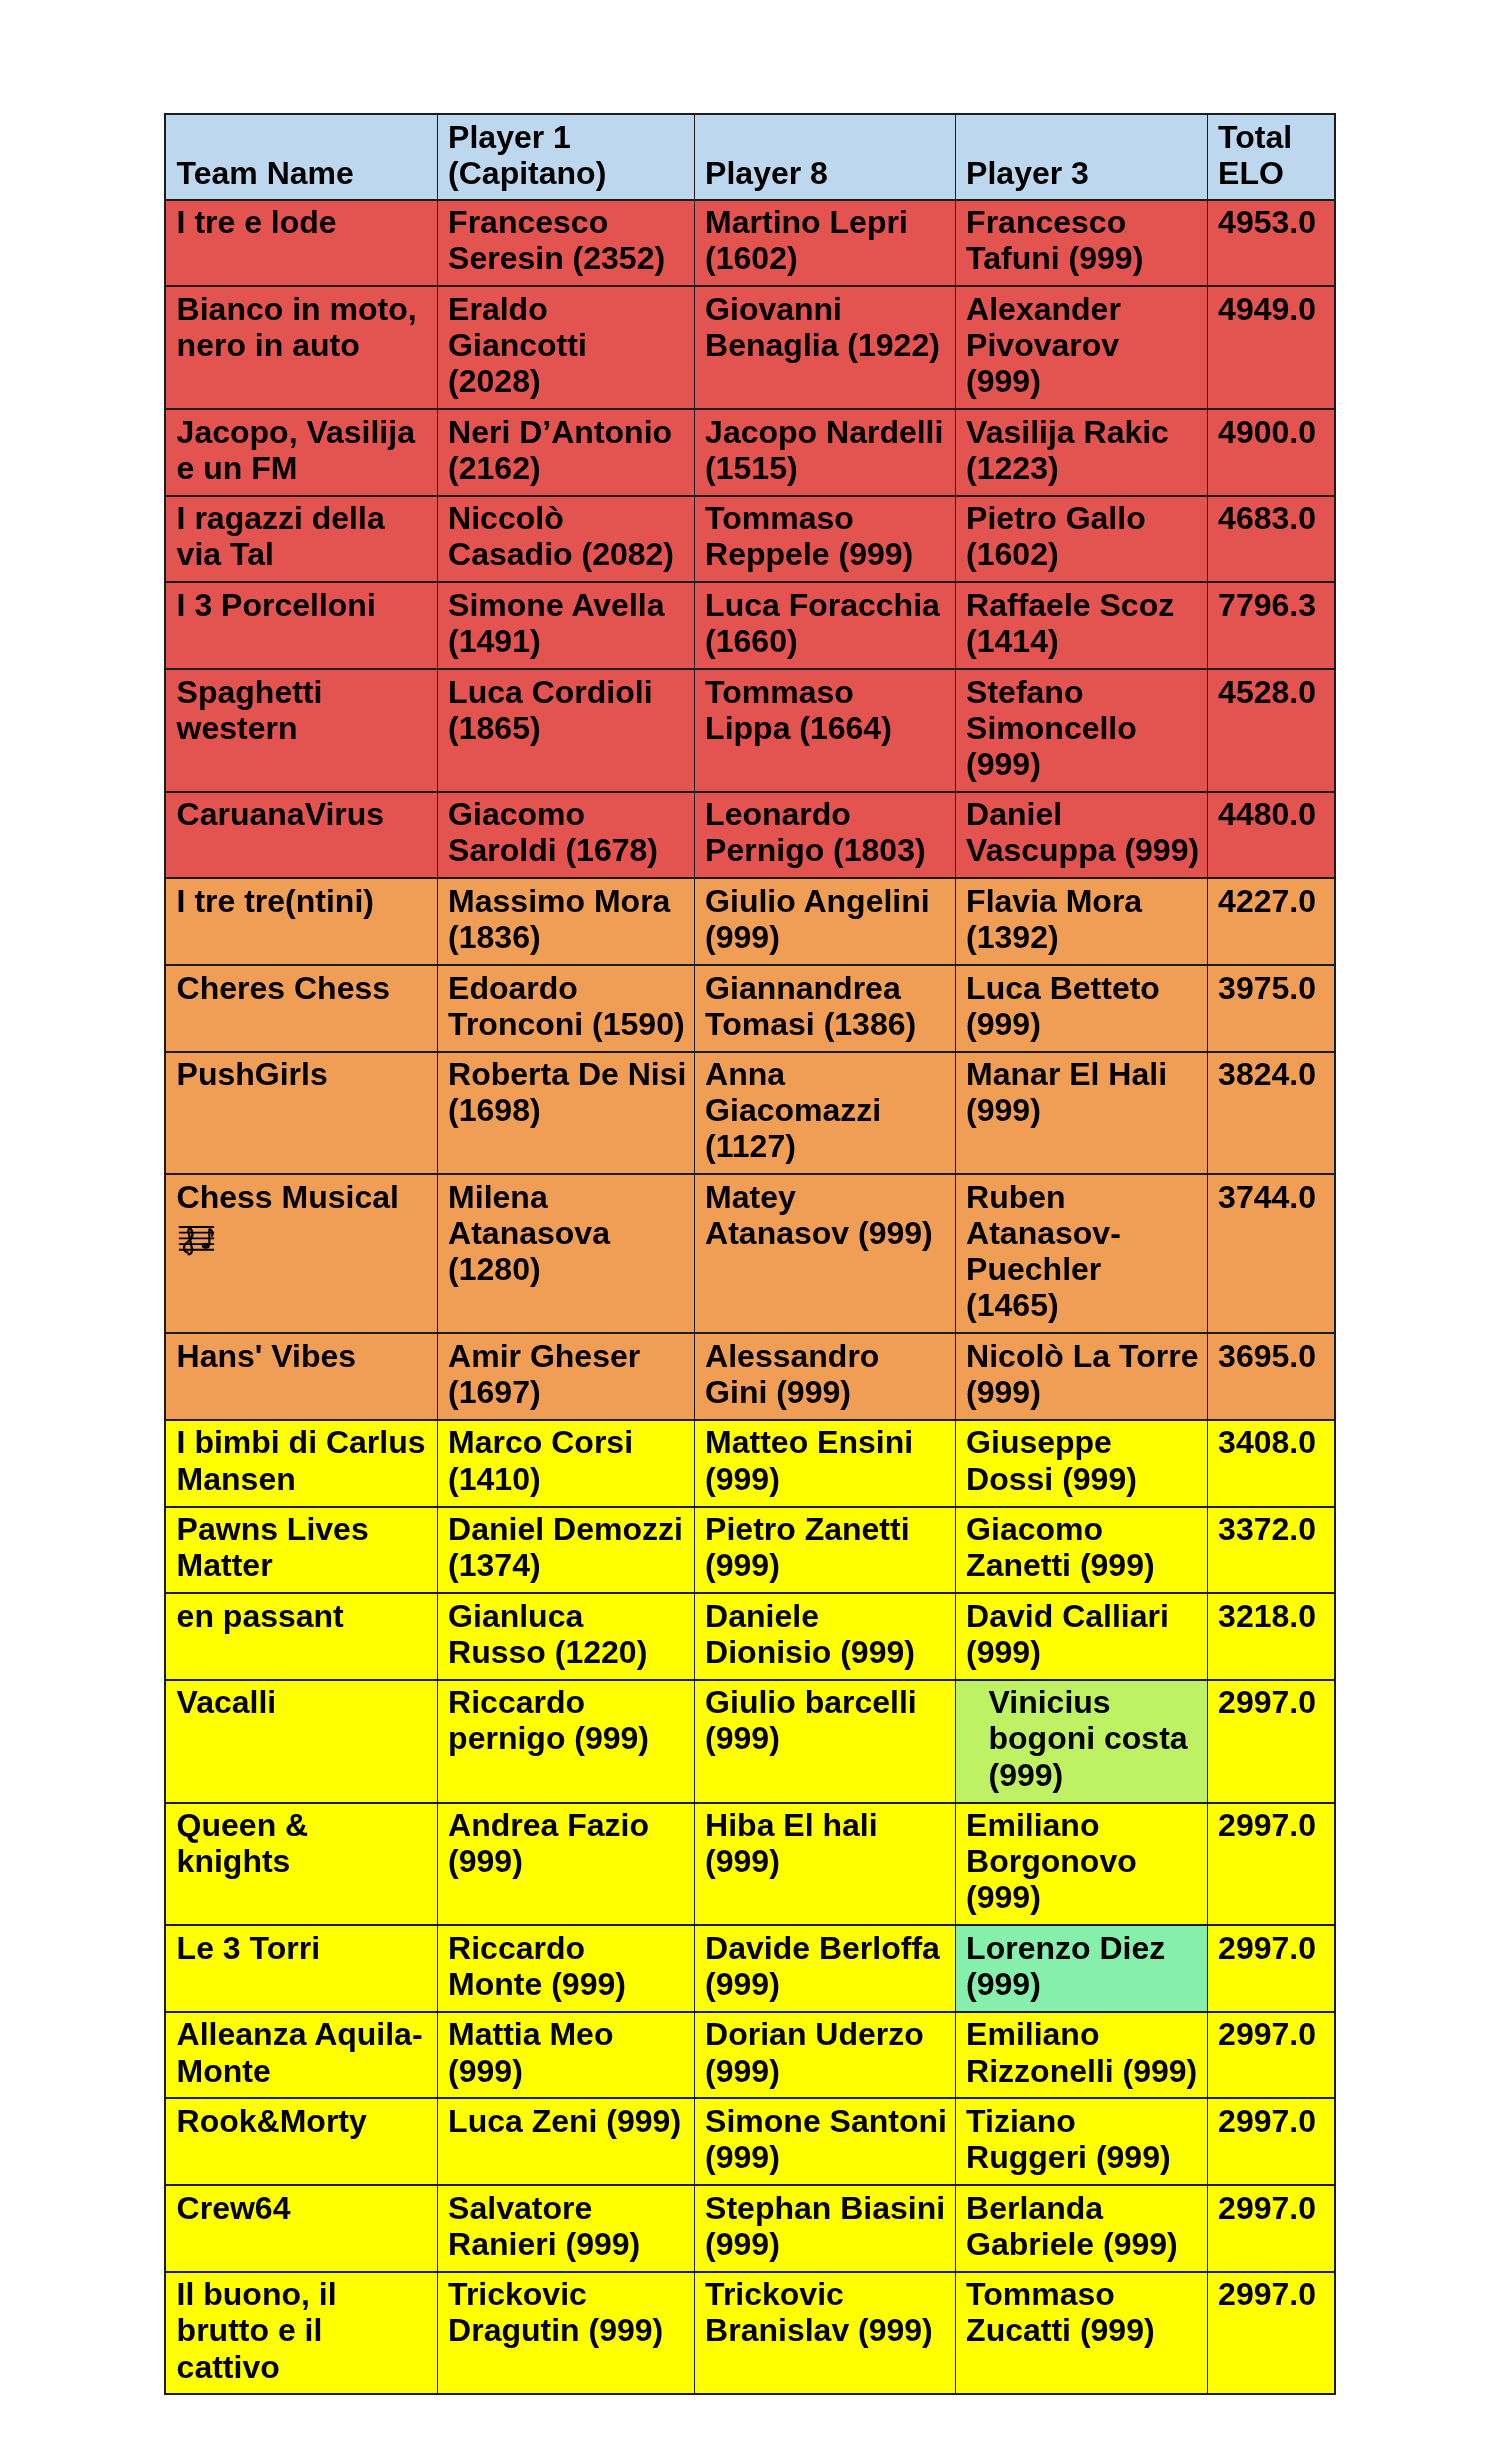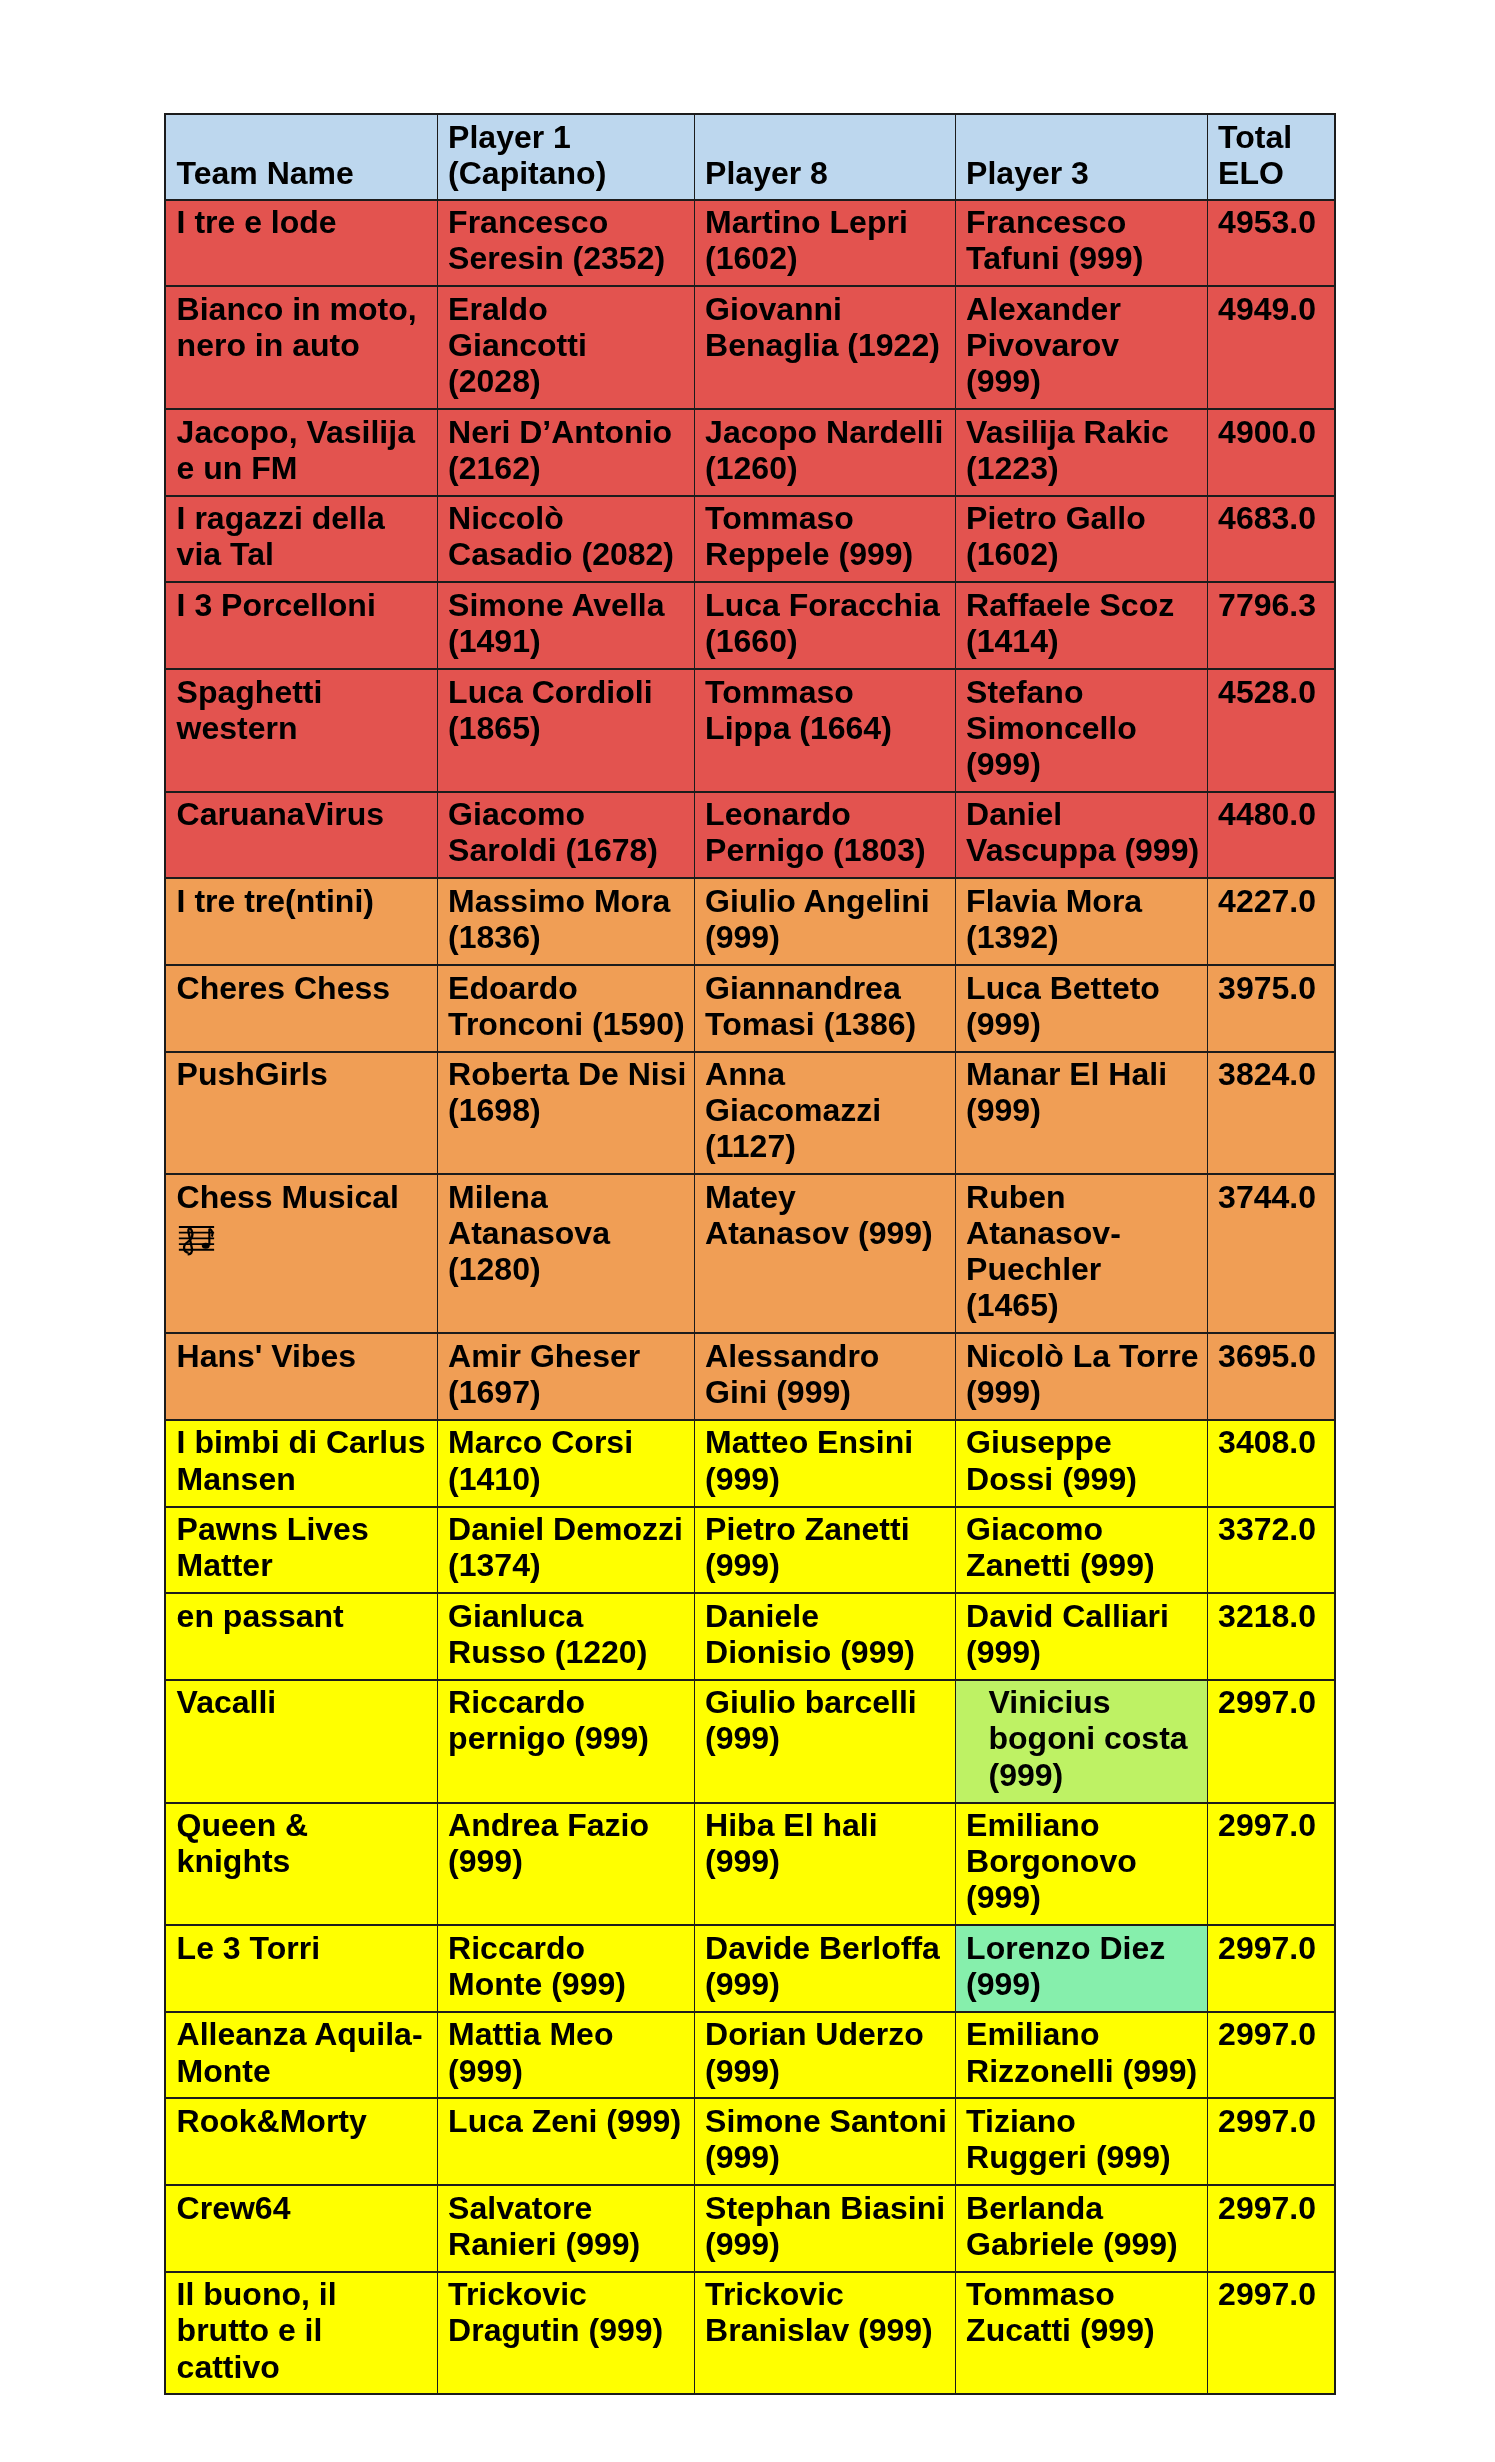--- a/index.html
+++ b/index.html
@@ -69,21 +69,21 @@
         <tr>
           <td style="background: rgb(227, 83, 79);"><span>Bianco in moto, nero in auto</span></td>
           <td style="background: rgb(227, 83, 79); margin-top: 48px;"><span>Eraldo Giancotti (2028)</span></td>
           <td style="background: rgb(227, 83, 79);"><span>Giovanni Benaglia (1922)</span></td>
           <td style="background: rgb(227, 83, 79);"><span>Alexander Pivovarov (999)</span></td>
           <td style="background: rgb(227, 83, 79);"><span>4949.0</span></td>
         </tr>
         <tr>
           <td style="background: rgb(227, 83, 79);"><span>Jacopo, Vasilija e un FM</span></td>
           <td style="background: rgb(227, 83, 79);"><span>Neri D’Antonio (2162)</span></td>
-          <td style="background: rgb(227, 83, 79);"><span>Jacopo Nardelli (1260)</span></td>
+          <td style="background: rgb(227, 83, 79);"><span>Jacopo Nardelli (1515)</span></td>
           <td style="background: rgb(227, 83, 79);"><span>Vasilija Rakic (1223)</span></td>
           <td style="background: rgb(227, 83, 79);"><span>4900.0</span></td>
         </tr>
         <tr>
           <td style="background: rgb(227, 83, 79);"><span>I ragazzi della via Tal</span></td>
           <td style="background: rgb(227, 83, 79);"><span>Niccolò Casadio (2082)</span></td>
           <td style="background: rgb(227, 83, 79);"><span>Tommaso Reppele (999)</span></td>
           <td style="background: rgb(227, 83, 79);"><span>Pietro Gallo (1602)</span></td>
           <td style="background: rgb(227, 83, 79);"><span>4683.0</span></td>
         </tr>

